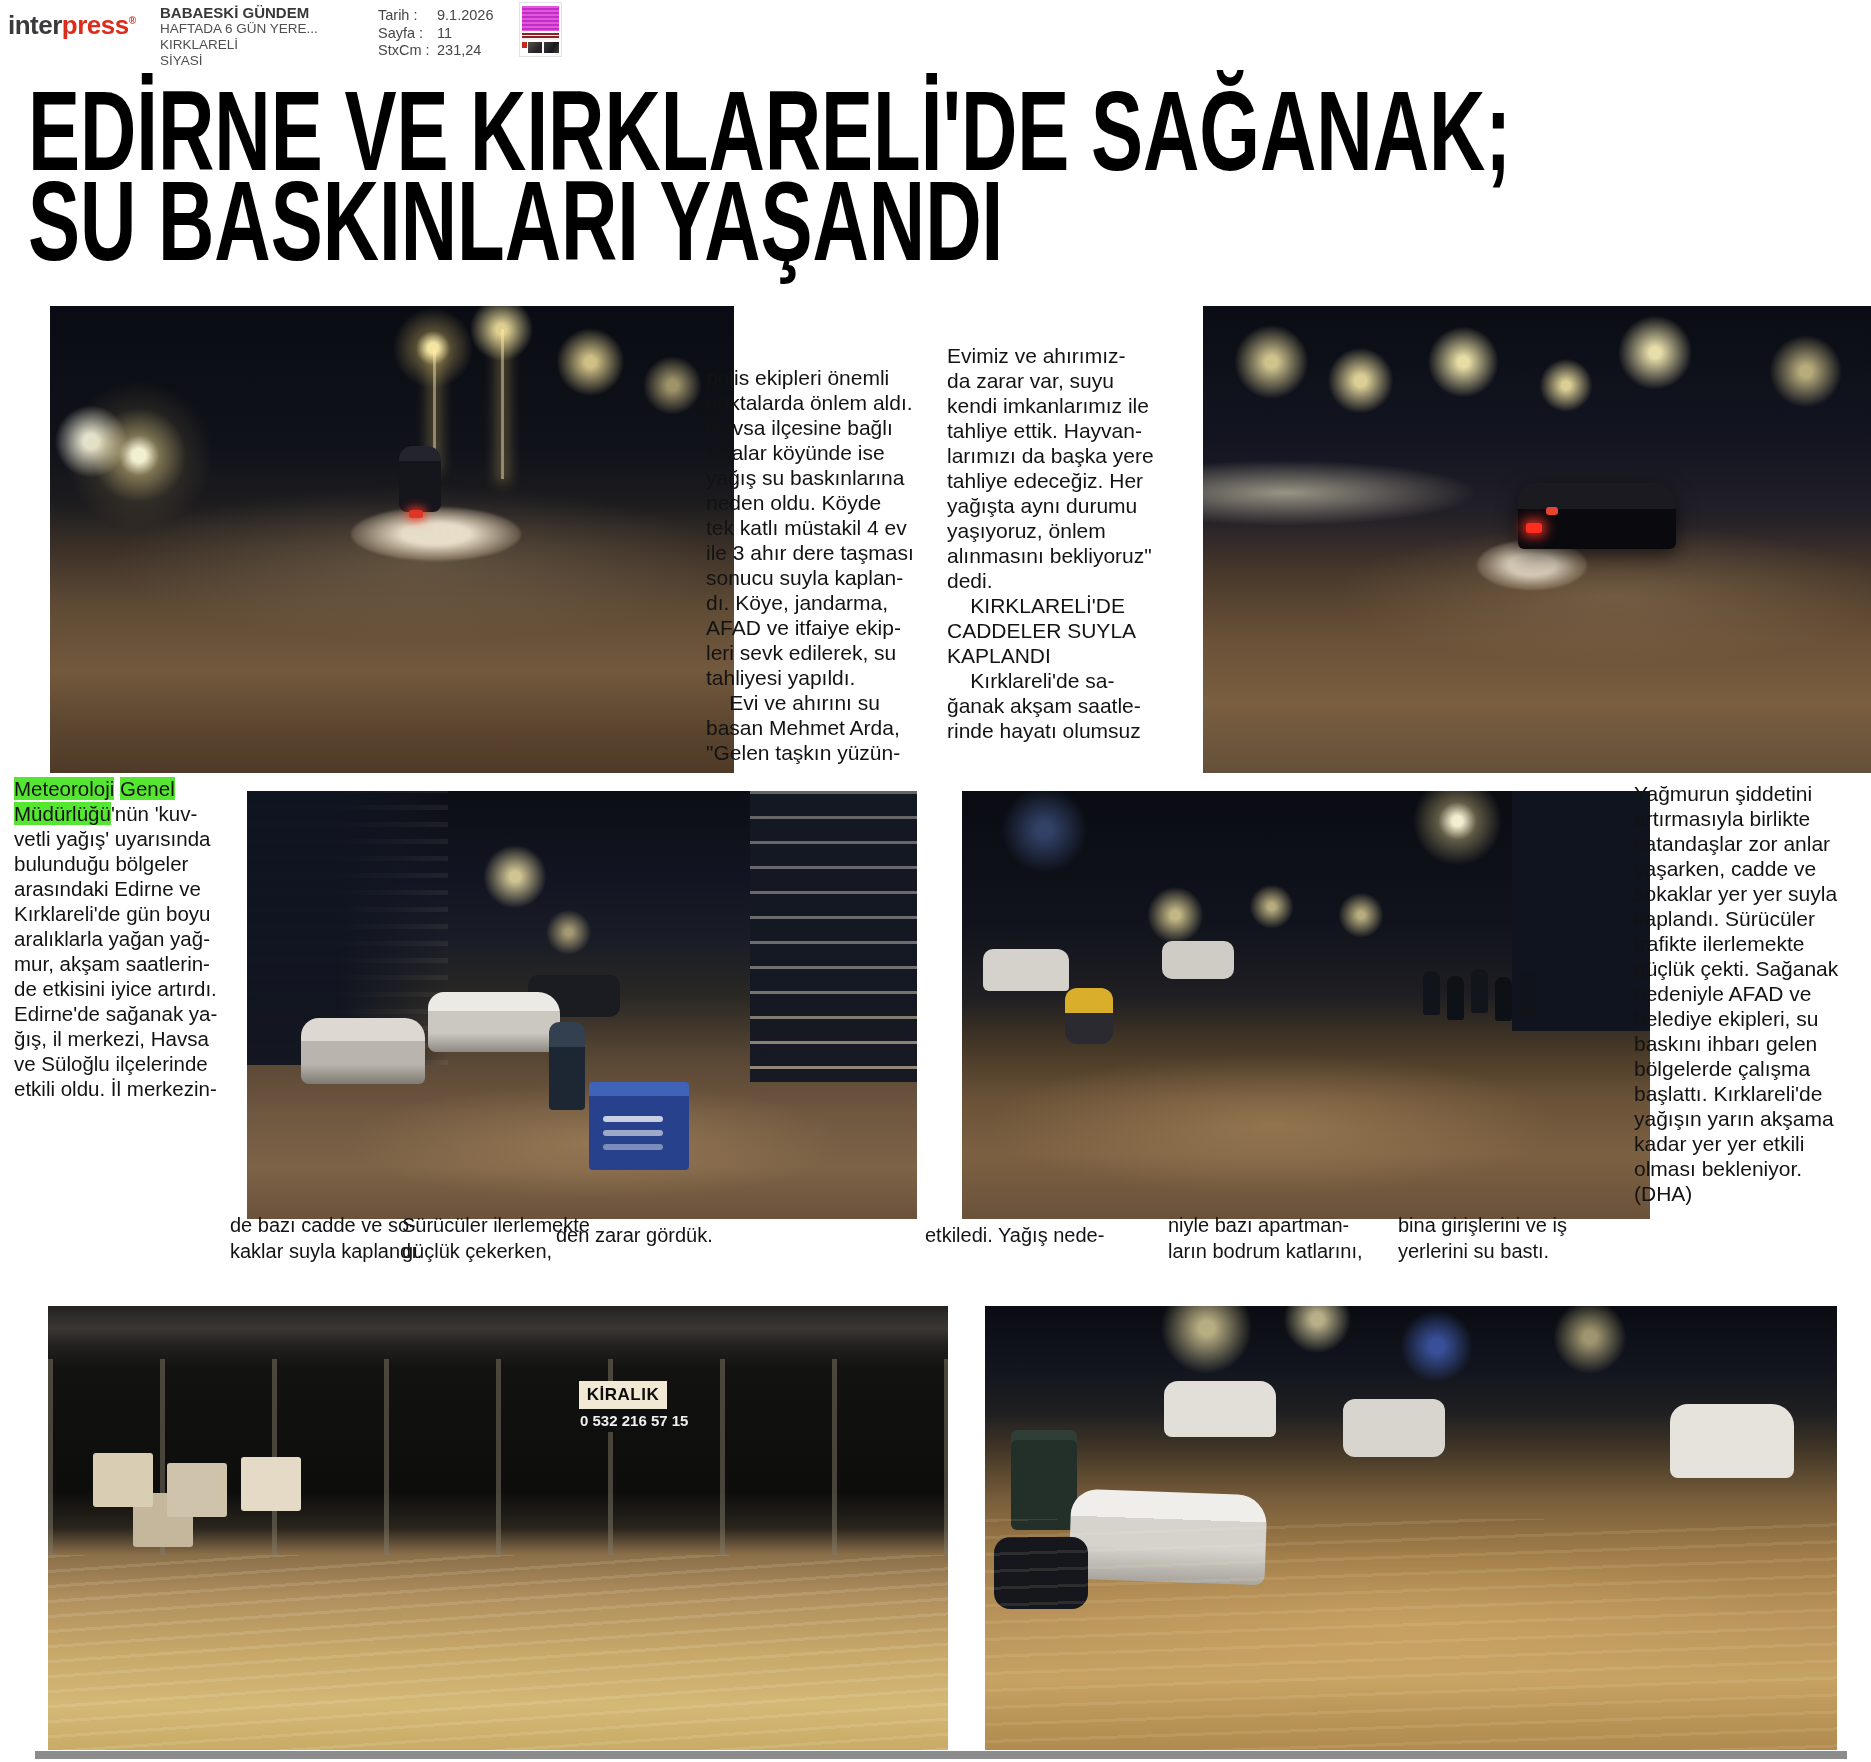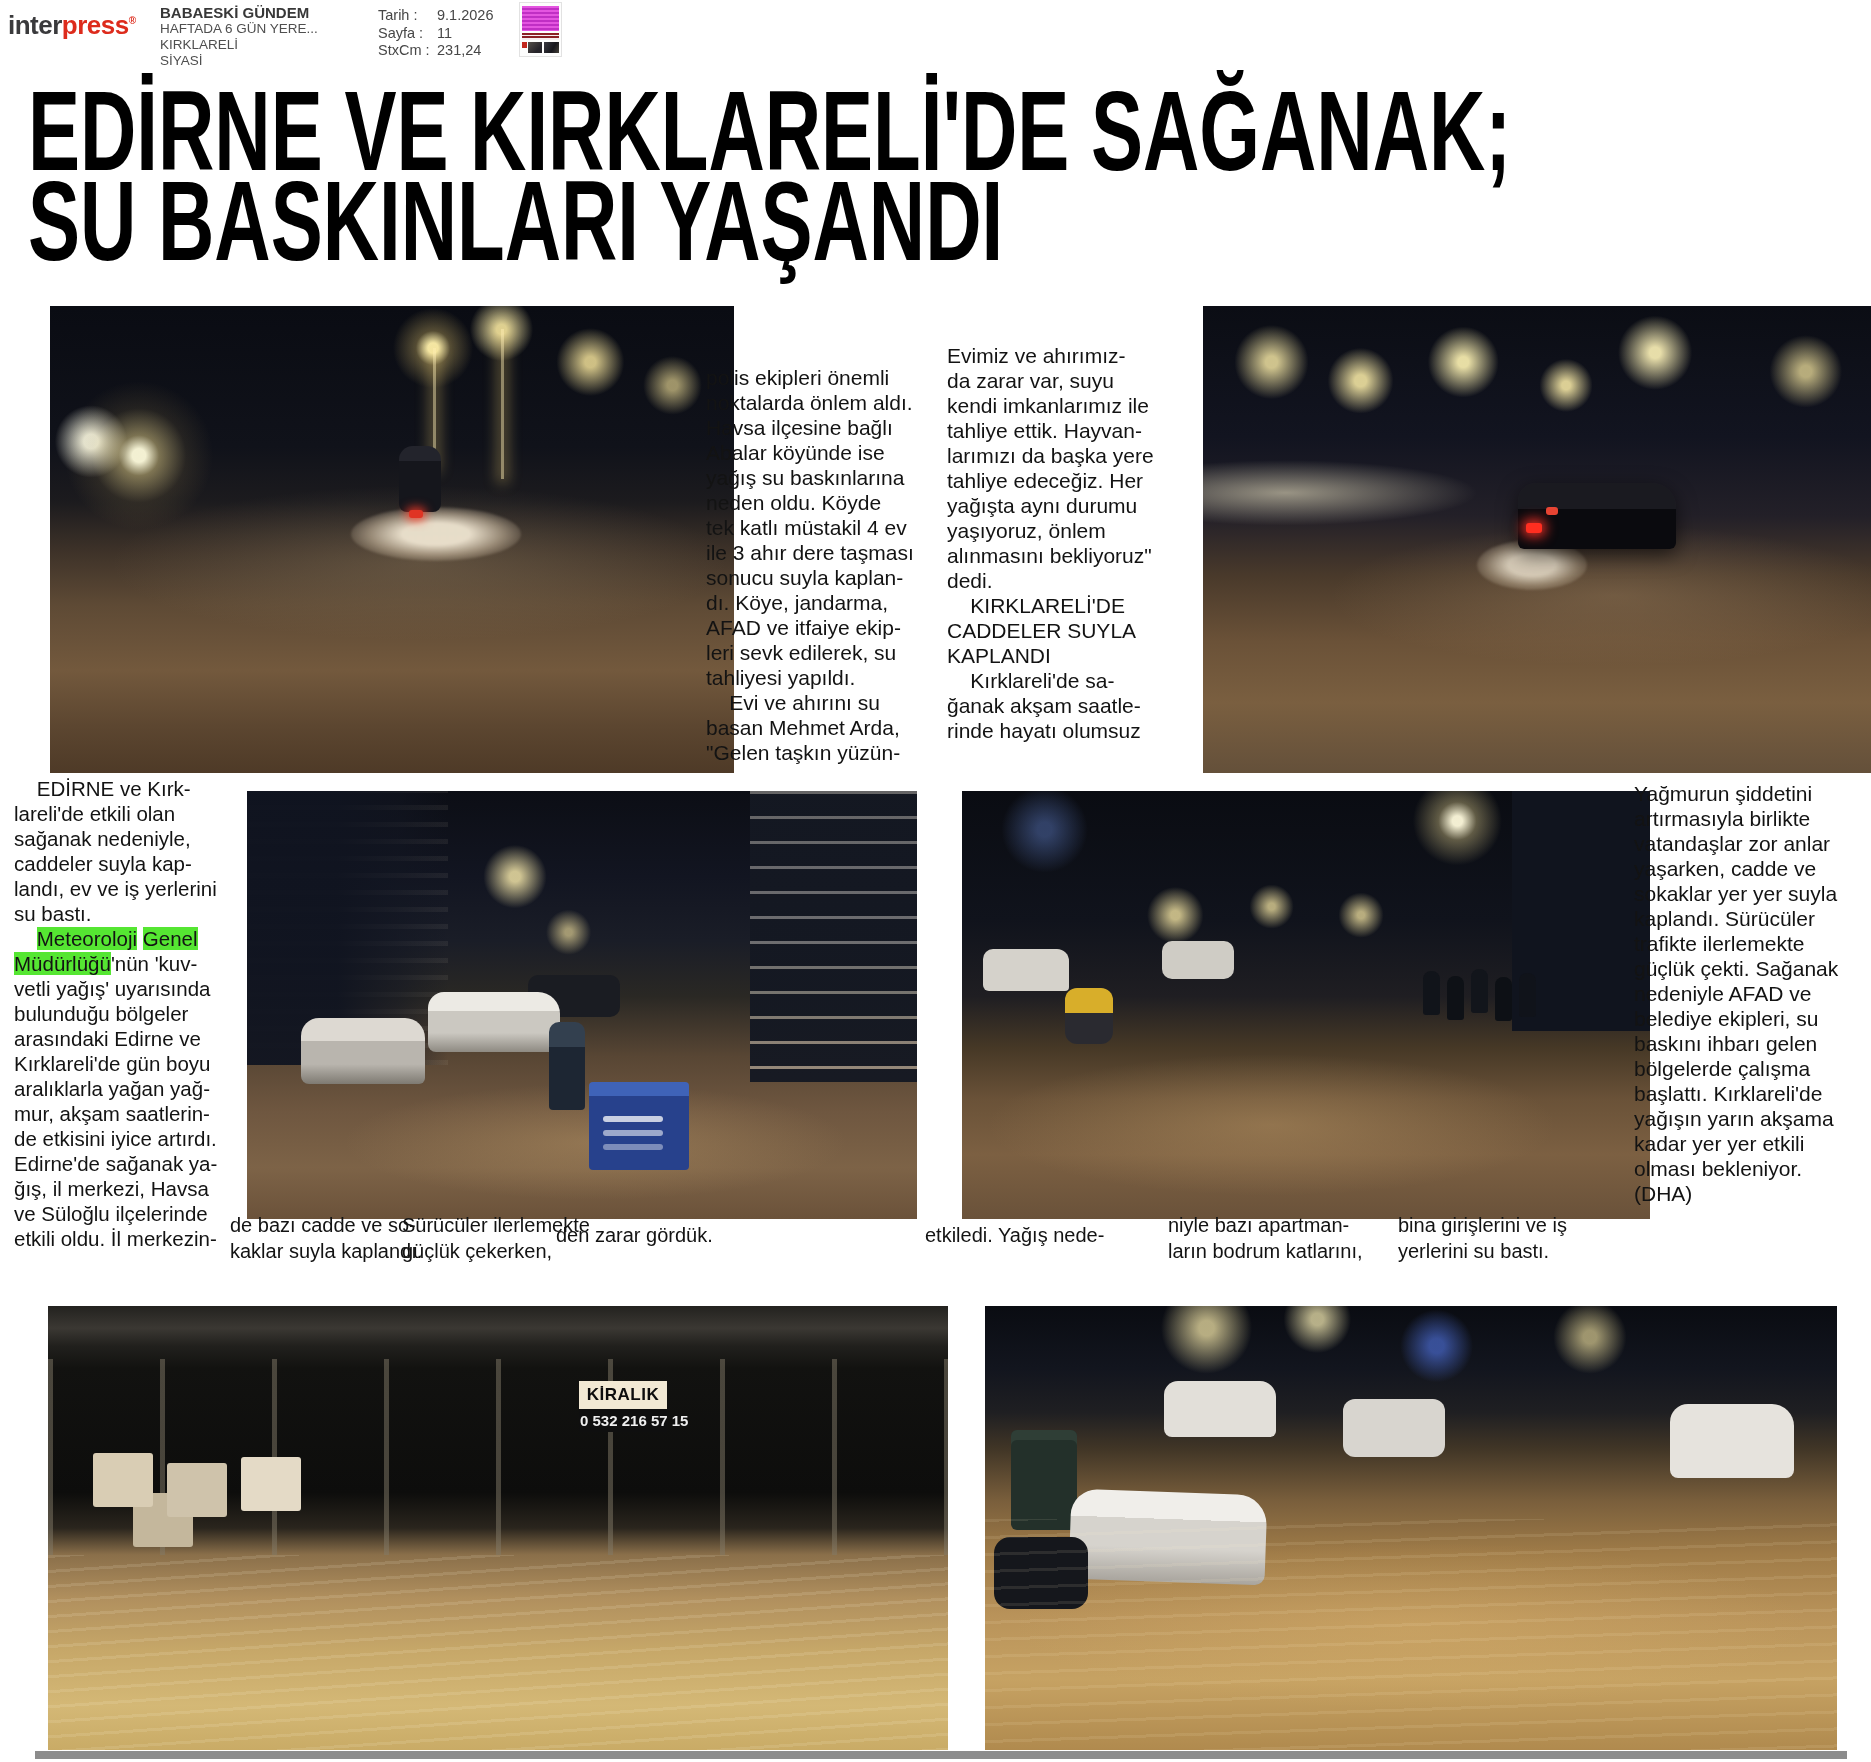--- a/index.html
+++ b/index.html
@@ -245,27 +245,21 @@
 yaşıyoruz, önlem
 alınmasını bekliyoruz"
 dedi.
     KIRKLARELİ'DE
 CADDELER SUYLA
 KAPLANDI
     Kırklareli'de sa-
 ğanak akşam saatle-
 rinde hayatı olumsuz</div>
 
-  <div class="txt" id="col-left"><span>    EDİRNE ve Kırk-
-lareli'de etkili olan
-sağanak nedeniyle,
-caddeler suyla kap-
-landı, ev ve iş yerlerini
-su bastı.
-    </span><span class="ghl">Meteoroloji</span><span> </span><span class="ghl">Genel</span><span>
+  <div class="txt" id="col-left"><span class="ghl">Meteoroloji</span><span> </span><span class="ghl">Genel</span><span>
 </span><span class="ghl">Müdürlüğü</span><span>'nün 'kuv-
 vetli yağış' uyarısında
 bulunduğu bölgeler
 arasındaki Edirne ve
 Kırklareli'de gün boyu
 aralıklarla yağan yağ-
 mur, akşam saatlerin-
 de etkisini iyice artırdı.
 Edirne'de sağanak ya-
 ğış, il merkezi, Havsa

